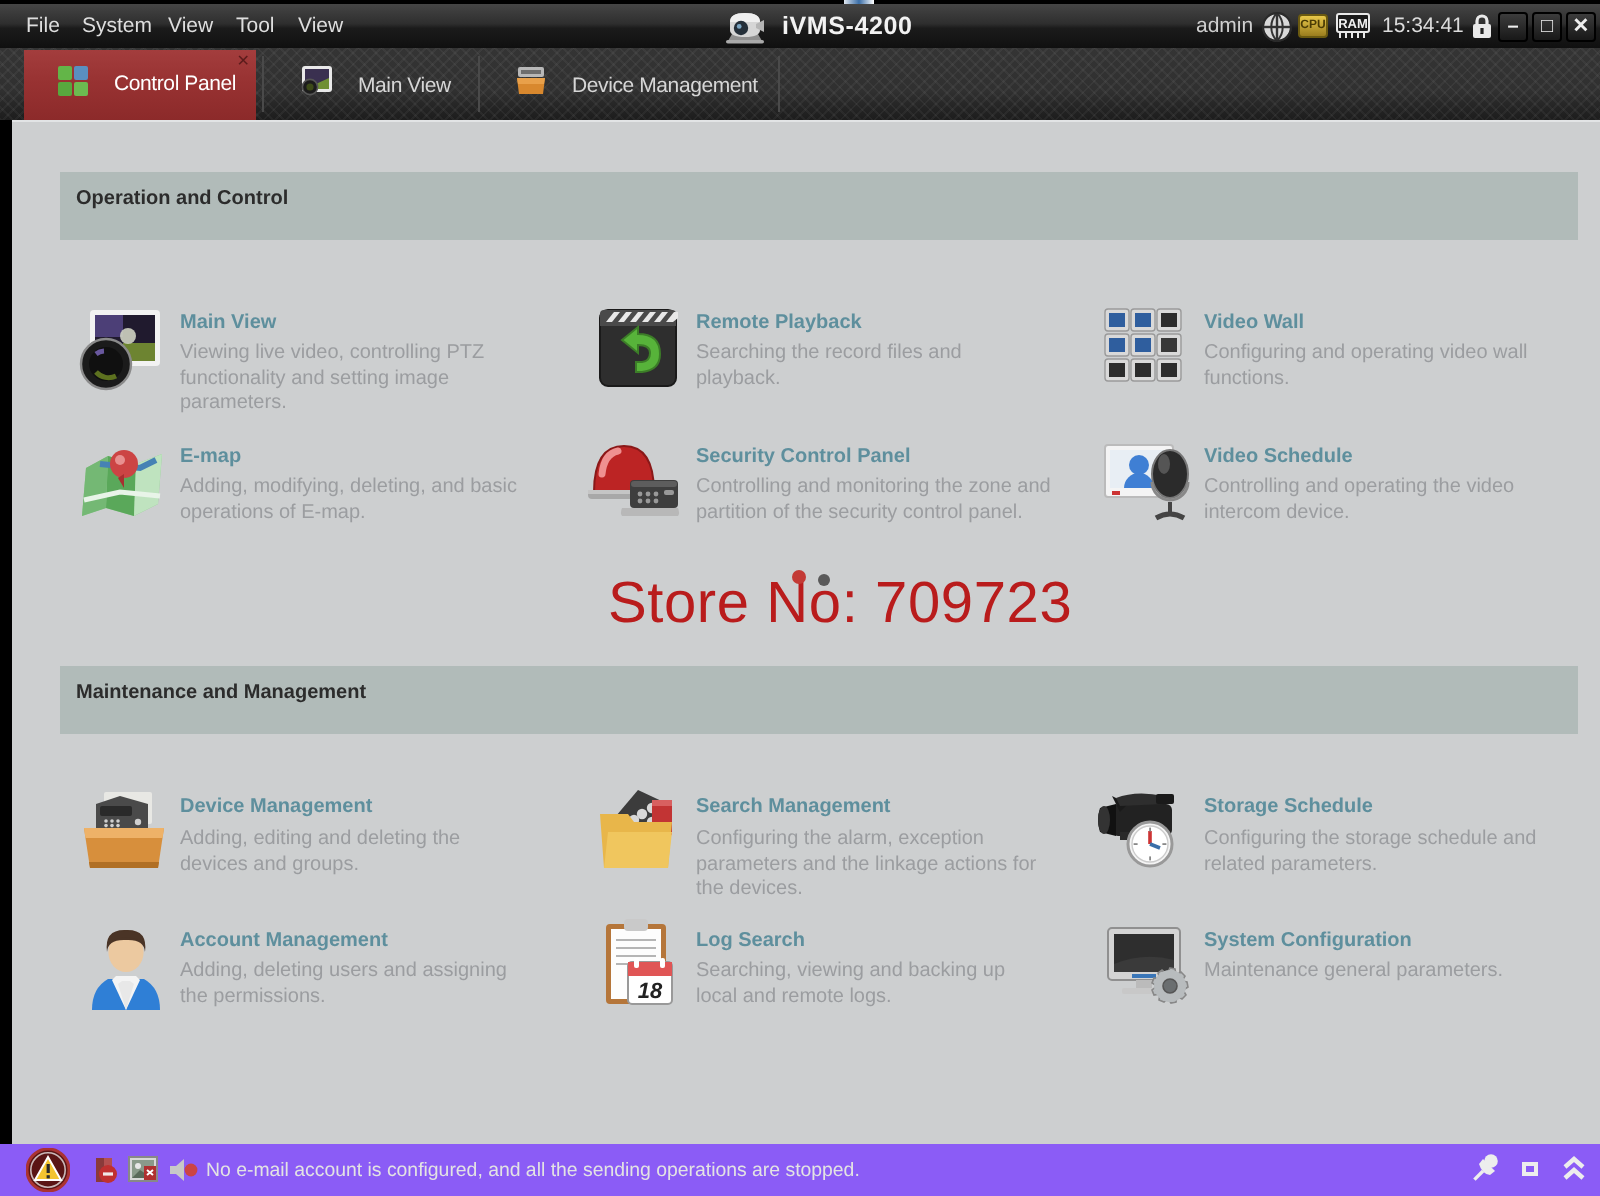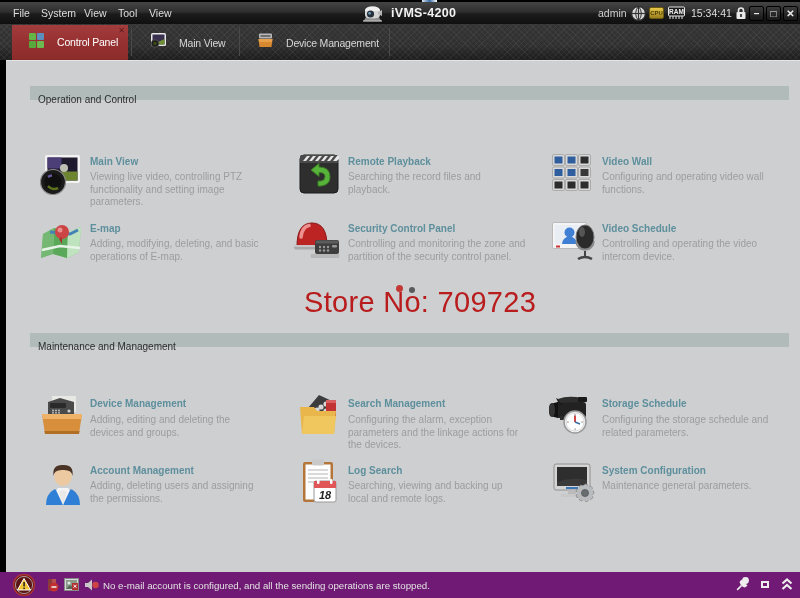--- a/index.html
+++ b/index.html
@@ -24,31 +24,31 @@
    linear-gradient(#343434 0%,#303030 60%,#232323 85%,#1d1d1d 100%);}
 #tab-cp{position:absolute;left:12px;top:25px;width:116px;height:35px;
   background:linear-gradient(#a33d3d 0%,#983232 45%,#8c2a2a 100%);}
 #tab-cp .lbl{position:absolute;left:45px;top:11px;color:#fff;font-size:10.5px;letter-spacing:-0.2px;white-space:nowrap}
 .tab-lbl{position:absolute;top:37px;color:#d6d6d6;font-size:10.5px;letter-spacing:-0.2px;white-space:nowrap}
 .sep{position:absolute;top:28px;height:28px;width:1px;background:#4a4a4a}
 
 
 #content{position:absolute;top:60px;left:0;width:800px;height:512px;background:#cdcfd0;border-top:1px solid #e2e4e5}
 #leftedge{position:absolute;top:60px;left:0;width:6px;height:512px;background:#000}
-.secthdr{position:absolute;left:30px;width:759px;height:14px;background:#b1bbb9;color:#2c2c2c;font-size:10px;font-weight:normal;line-height:27px;padding-left:8px}
+.secthdr{position:absolute;left:30px;width:759px;height:34px;background:#b1bbb9;color:#2c2c2c;font-size:10px;font-weight:bold;line-height:27px;padding-left:8px}
 .ititle{position:absolute;color:#5e8f9d;font-size:10px;font-weight:bold}
 .idesc{position:absolute;color:#9b9da0;font-size:10px;line-height:12.5px;white-space:nowrap}
 
 
 #wm{position:absolute;left:304px;top:286px;color:#b91c1c;font-size:29px;letter-spacing:0.3px;white-space:nowrap}
 #wmdot1{position:absolute;left:396px;top:285px;width:7px;height:7px;border-radius:50%;background:#c33a35}
 #wmdot2{position:absolute;left:409px;top:287px;width:6px;height:6px;border-radius:50%;background:#5a5a5a}
 
 
-#statusbar{position:absolute;top:572px;left:0;width:800px;height:26px;background:#701a75}
+#statusbar{position:absolute;top:572px;left:0;width:800px;height:26px;background:#8b5cf6}
 #statusbar .msg{position:absolute;left:103px;top:8px;color:#e3e3e3;font-size:9.7px}
 </style>
 </head>
 <body>
 
 <div id="titlebar"></div>
 <div id="toplogo"></div>
 <span class="tbtxt" style="left:13px">File</span>
 <span class="tbtxt" style="left:41px">System</span>
 <span class="tbtxt" style="left:84px">View</span>

